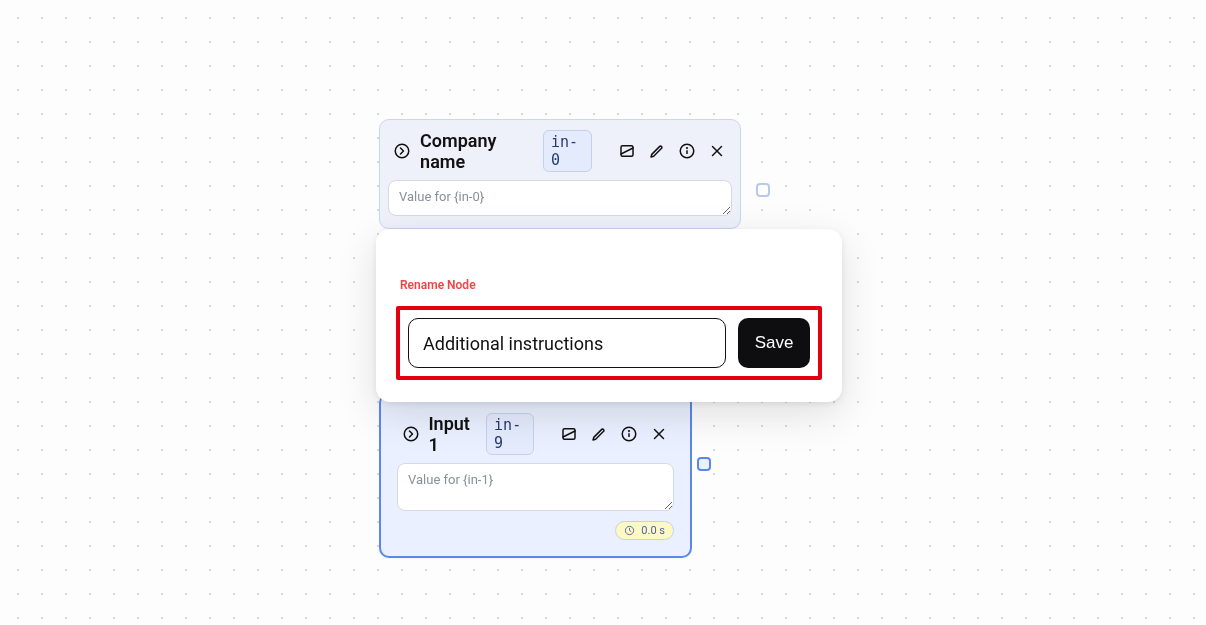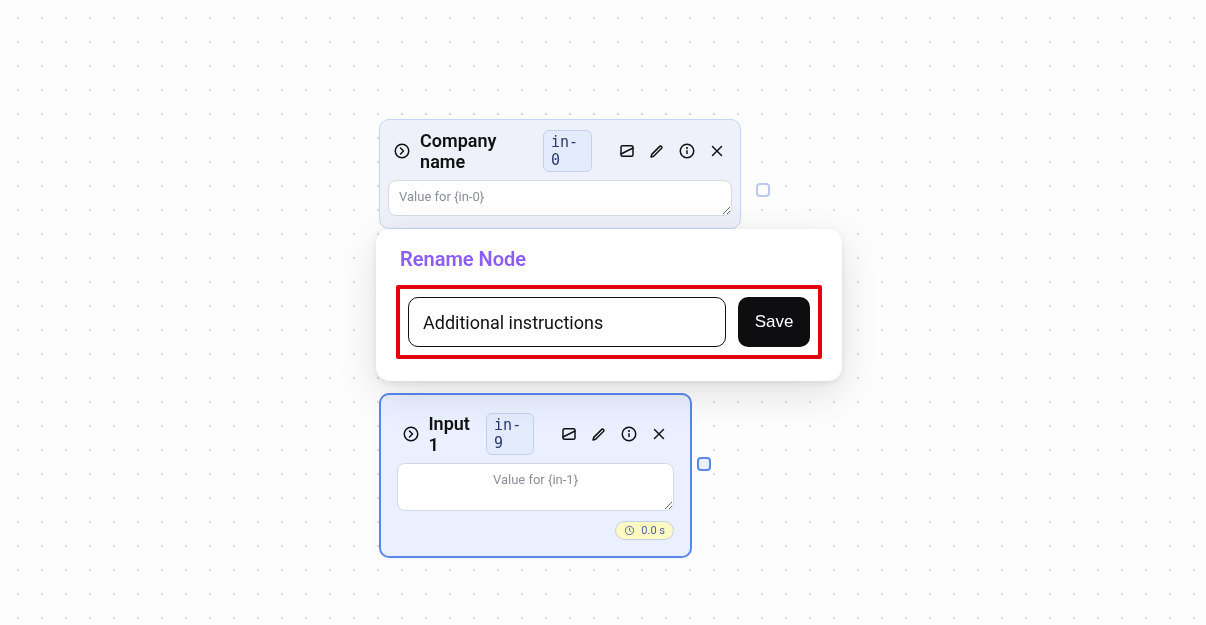--- a/index.html
+++ b/index.html
@@ -167,25 +167,26 @@
       top: 229px;
       width: 466px;
       background: #fff;
       border-radius: 14px;
       box-shadow: 0 12px 40px rgba(0,0,0,0.12), 0 2px 6px rgba(0,0,0,0.08);
       padding: 18px 20px 22px 20px;
       z-index: 10;
     }
 
     .dialog-title {
-      font-size: 20px;
+      font-size: 12px;
       font-weight: 600;
-      color: #8b5cf6;
+      color: #ef4444;
       margin-bottom: 14px;
       padding-left: 4px;
+      margin-top: 31px;
     }
 
     .highlight-box {
       border: 4px solid #e3000f;
       border-radius: 2px;
       padding: 8px;
       display: flex;
       gap: 12px;
       align-items: stretch;
     }
@@ -221,21 +222,20 @@
       top: 393px;
       width: 313px;
       padding: 16px;
       border: 2px solid #5b87ea;
       background: #eaf0ff;
       z-index: 1;
     }
 
     .node2 .node-textarea {
       min-height: 46px;
-      text-align: center;
     }
 
     .arrow-circle-icon svg circle,
     .arrow-circle-icon svg path {
       stroke: #111;
     }
 
   </style>
 </head>
 <body>

